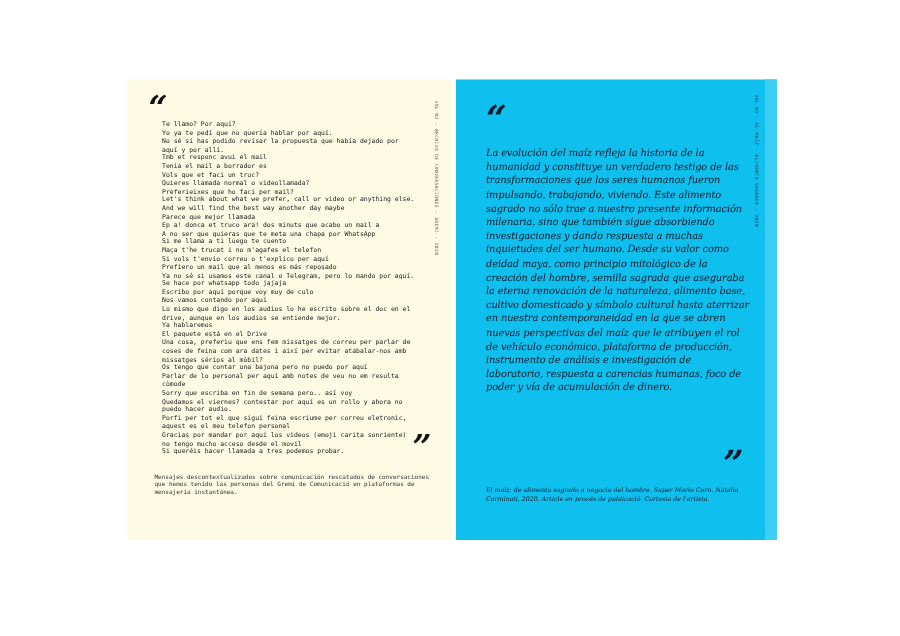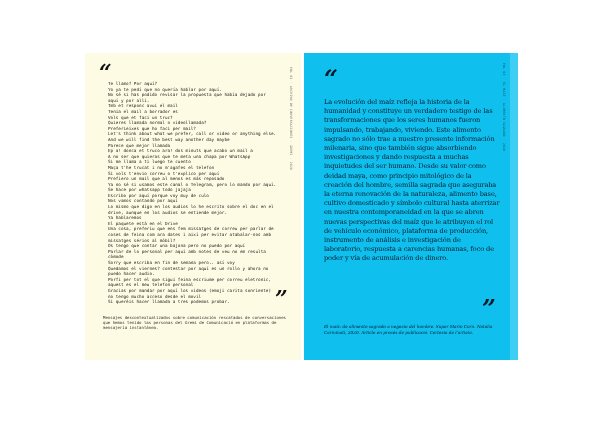--- a/index.html
+++ b/index.html
@@ -47,21 +47,21 @@
   .quote-open-r {
     position: absolute; left: 20px; top: 14px; font-family: "DejaVu Serif", serif;
     font-weight: bold; font-style: italic; font-size: 24px; color: #0b1a2a; line-height: 1;
   }
   .quote-close-r {
     position: absolute; left: 178px; top: 244px; font-family: "DejaVu Serif", serif;
     font-weight: bold; font-style: italic; font-size: 24px; color: #0b1a2a; line-height: 1;
   }
   .body-r {
     position: absolute; left: 20px; top: 45px; width: 176px;
-    font-family: "DejaVu Serif", serif; font-size: 6.6px; line-height: 9.2px;
+    font-family: "DejaVu Serif", serif; font-style: italic; font-size: 6.6px; line-height: 9.2px;
     color: #0b1a2a; margin: 0; letter-spacing: -0.1px;
   }
   .caption-r {
     position: absolute; left: 20px; top: 271px; width: 178px;
     font-family: "DejaVu Serif", serif; font-style: italic; font-size: 4.2px; line-height: 6px;
     color: #0b1a2a;
   }
 </style>
 </head>
 <body>

